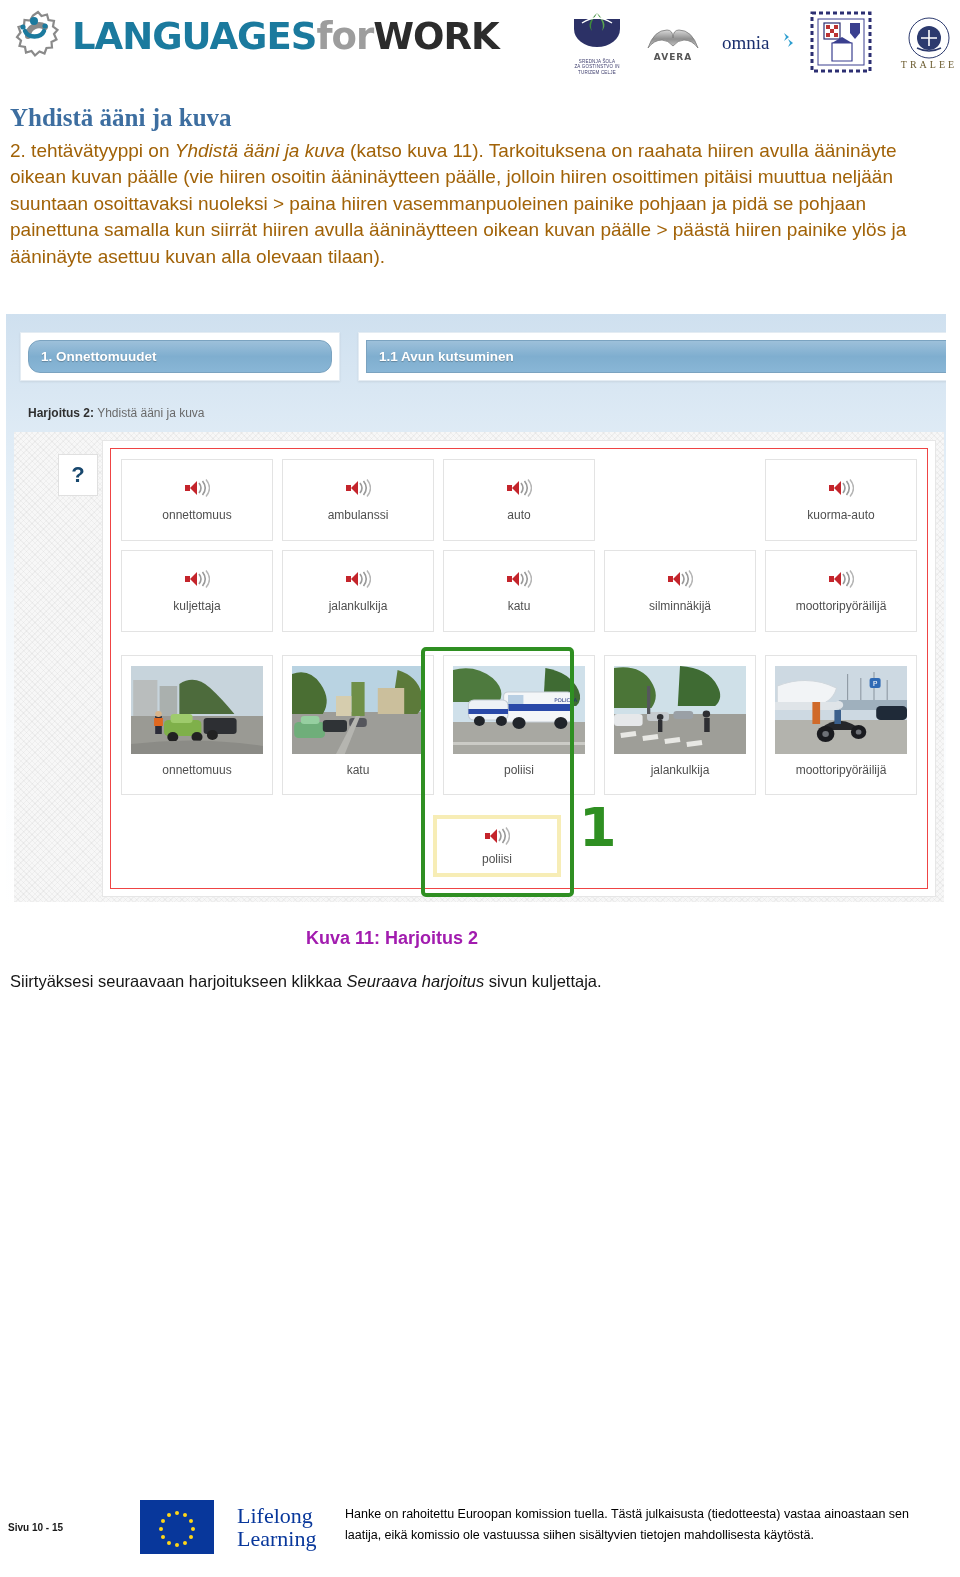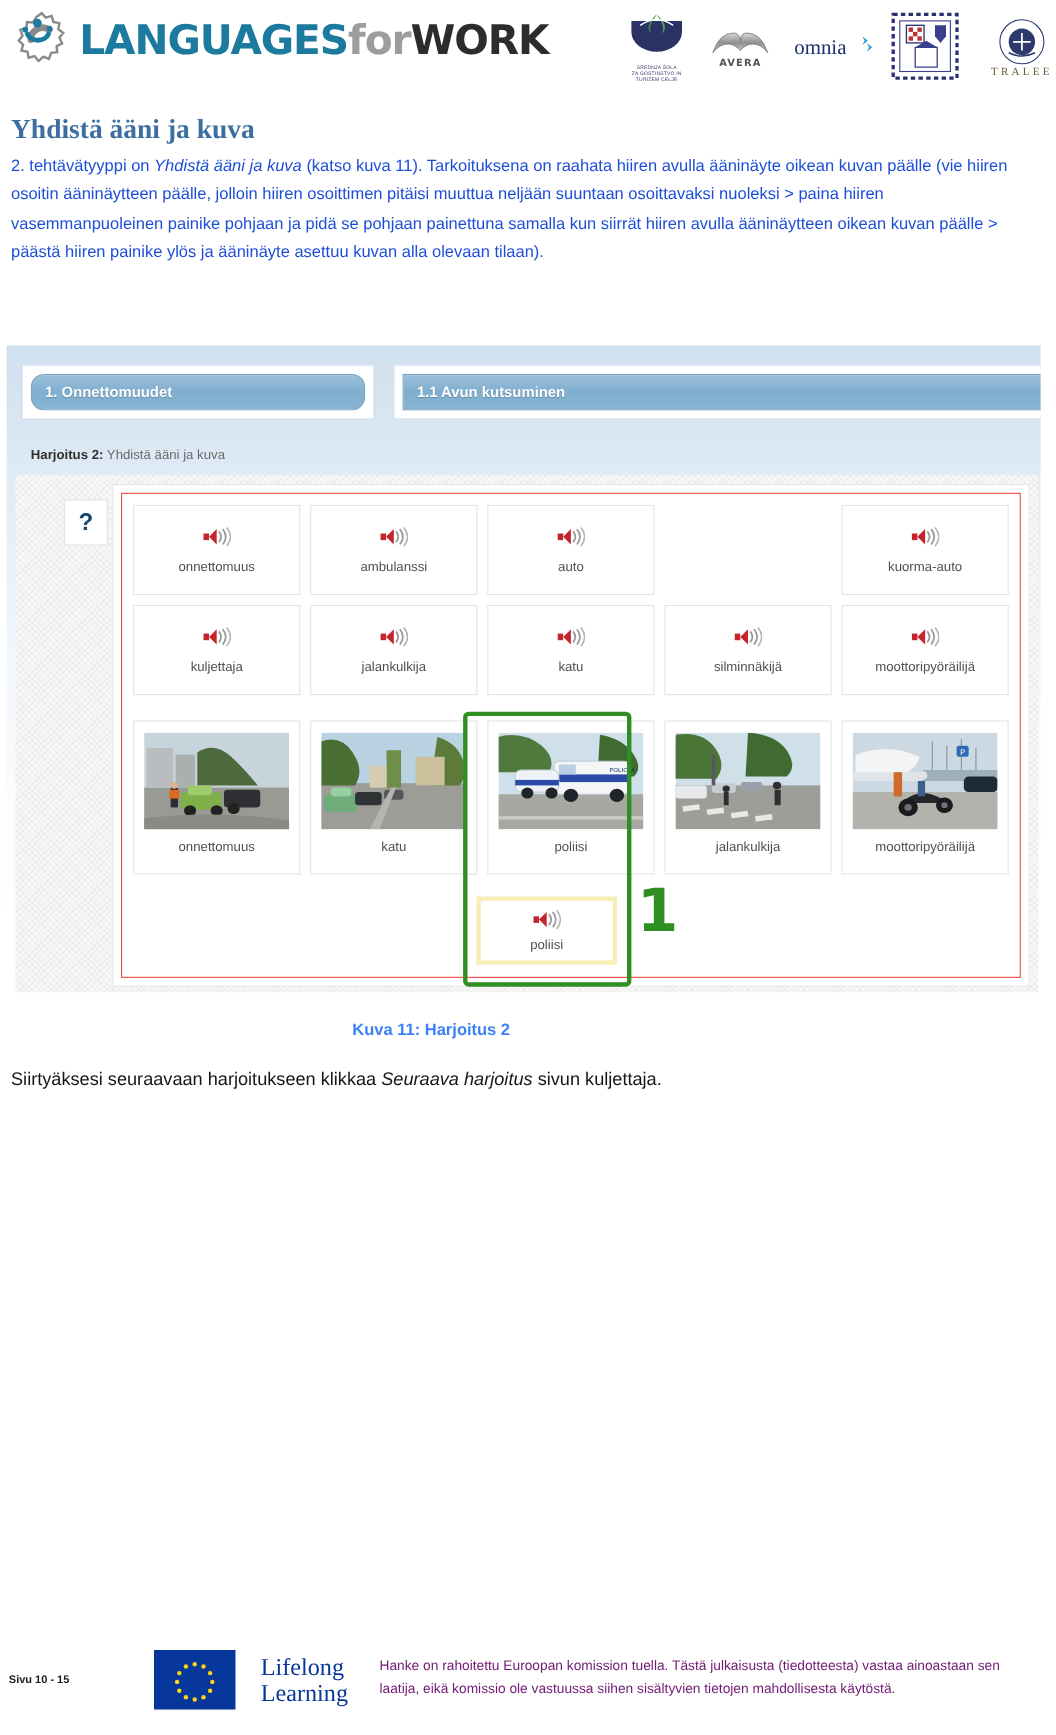--- a/index.html
+++ b/index.html
@@ -38,22 +38,22 @@
   .plogo-cap{font-size:4.5px;letter-spacing:.2px;color:#3b3b6b;text-align:center;line-height:1.25;margin-top:2px;}
 
   
   .doc{position:absolute;left:10px;top:104px;width:930px;}
   h1.title{
     font-family:"Liberation Serif", serif;
     font-size:25px;font-weight:bold;color:#3d6ea0;
     margin:0 0 6px 0;line-height:1.1;
   }
   p.body{
-    font-size:15px;line-height:26.5px;margin:0;
-    color:#1d4ed8;text-align:left;
+    font-size:19px;line-height:26.5px;margin:0;
+    color:#a16207;text-align:left;
   }
   p.body em{font-style:italic;}
 
   
   .shot{
     position:absolute;left:6px;top:314px;width:940px;height:594px;
     background:linear-gradient(180deg,#cfe0ef 0%, #e3eef7 26%, #f2f7fb 48%, #fafcfe 70%, #ffffff 100%);
     overflow:hidden;
   }
   .tabs{position:absolute;left:14px;top:18px;display:flex;gap:18px;}
@@ -147,21 +147,21 @@
   .dropped .acard-label{font-size:12px;}
   .anno-num{
     position:absolute;left:468px;top:352px;
     font-size:54px;font-weight:bold;color:#2f8f22;
     font-family:"DejaVu Sans", sans-serif;line-height:1;
   }
 
   
   .caption{
     position:absolute;left:0;top:928px;width:784px;text-align:center;
-    font-size:15px;font-weight:bold;color:#3b82f6;
+    font-size:18px;font-weight:bold;color:#a21caf;
   }
   .tail{
     position:absolute;left:10px;top:968px;width:930px;
     font-size:16.5px;line-height:26px;color:#161616;
   }
   .tail em{font-style:italic;}
 
   
   .footer{position:absolute;left:0;top:1496px;width:960px;height:72px;}
   .page-no{
@@ -170,21 +170,21 @@
   .ll-logo{position:absolute;left:140px;top:4px;display:flex;align-items:center;gap:23px;}
   .eu-flag{
     width:74px;height:54px;background:#08379b;position:relative;
   }
   .ll-text{
     font-family:"Liberation Serif", serif;
     font-size:22px;color:#08379b;line-height:1.05;
   }
   .disclaim{
     position:absolute;left:345px;top:8px;width:575px;
-    font-size:12.5px;line-height:21px;color:#701a75;
+    font-size:12.5px;line-height:21px;color:#000000;
   }
 </style>
 </head>
 <body>
 
 <div class="header">
 
   <div class="brand">
     <span class="brand-mark">
       <svg width="60" height="60" viewBox="0 0 60 60">

